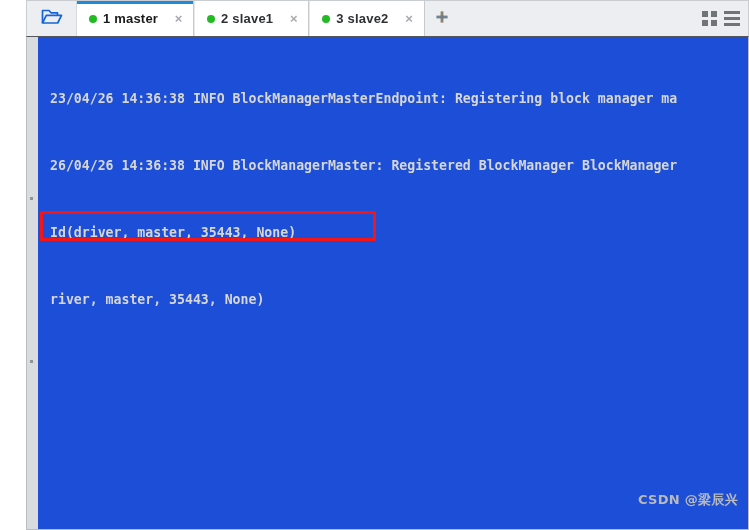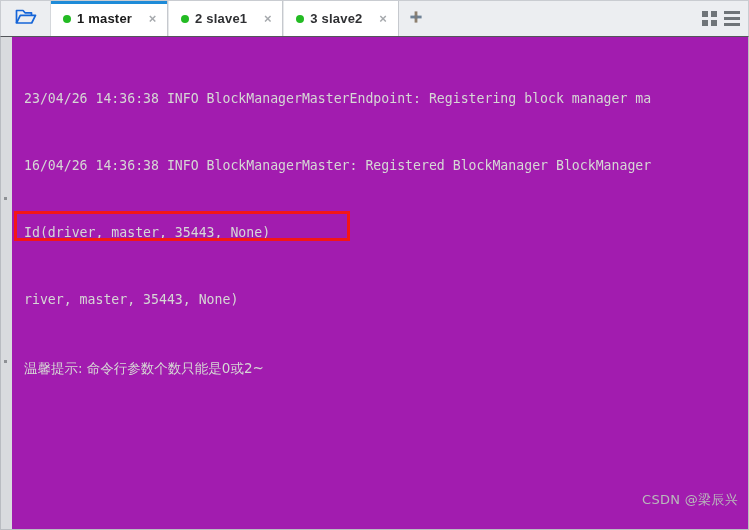--- a/index.html
+++ b/index.html
@@ -16,20 +16,21 @@
 
   
   #app-window {
     width: 749px;
     height: 530px;
     position: relative;
     box-sizing: border-box;
     background: #ffffff;
     display: flex;
     flex-direction: column;
+    padding-left: 26px;
   }
 
   
   #tab-bar {
     height: 36px;
     box-sizing: border-box;
     background: #eceef1;
     border-top: 1px solid #c9ccd1;
     border-left: 1px solid #c9ccd1;
     border-right: 1px solid #c9ccd1;
@@ -144,26 +145,27 @@
     flex-direction: column;
     justify-content: space-between;
     cursor: pointer;
   }
   .menu-icon span { display:block; height: 3px; background: #6f7478; width: 100%; }
 
   
   #terminal-area {
     flex: 1 1 auto;
     position: relative;
-    background: #a21caf;
+    background: #1d4ed8;
     border: 1px solid #b9bcc1;
     border-top: 1px solid #53565a;
     box-sizing: border-box;
     display: flex;
     overflow: hidden;
+    font-weight: bold;
   }
 
   .term-gutter {
     width: 11px;
     flex: 0 0 11px;
     background: #d9dbde;
     position: relative;
   }
   .gutter-marks {
     position: absolute;
@@ -290,24 +292,23 @@
 
     <div class="term-gutter">
       <div class="gutter-marks">
         <i></i>
           <i></i>
       </div>
     </div>
 
     <div id="terminal-output">
       <div class="term-line">23/04/26 14:36:38 INFO BlockManagerMasterEndpoint: Registering block manager ma</div>
-      <div class="term-line">16/04/26 14:36:38 INFO BlockManagerMaster: Registered BlockManager BlockManager</div>
+      <div class="term-line">26/04/26 14:36:38 INFO BlockManagerMaster: Registered BlockManager BlockManager</div>
       <div class="term-line">Id(driver, master, 35443, None)</div>
       <div class="term-line">river, master, 35443, None)</div>
-      <div class="term-line cjk">温馨提示: 命令行参数个数只能是0或2~</div>
       
       
       
       
       
       
       
       
       
       

